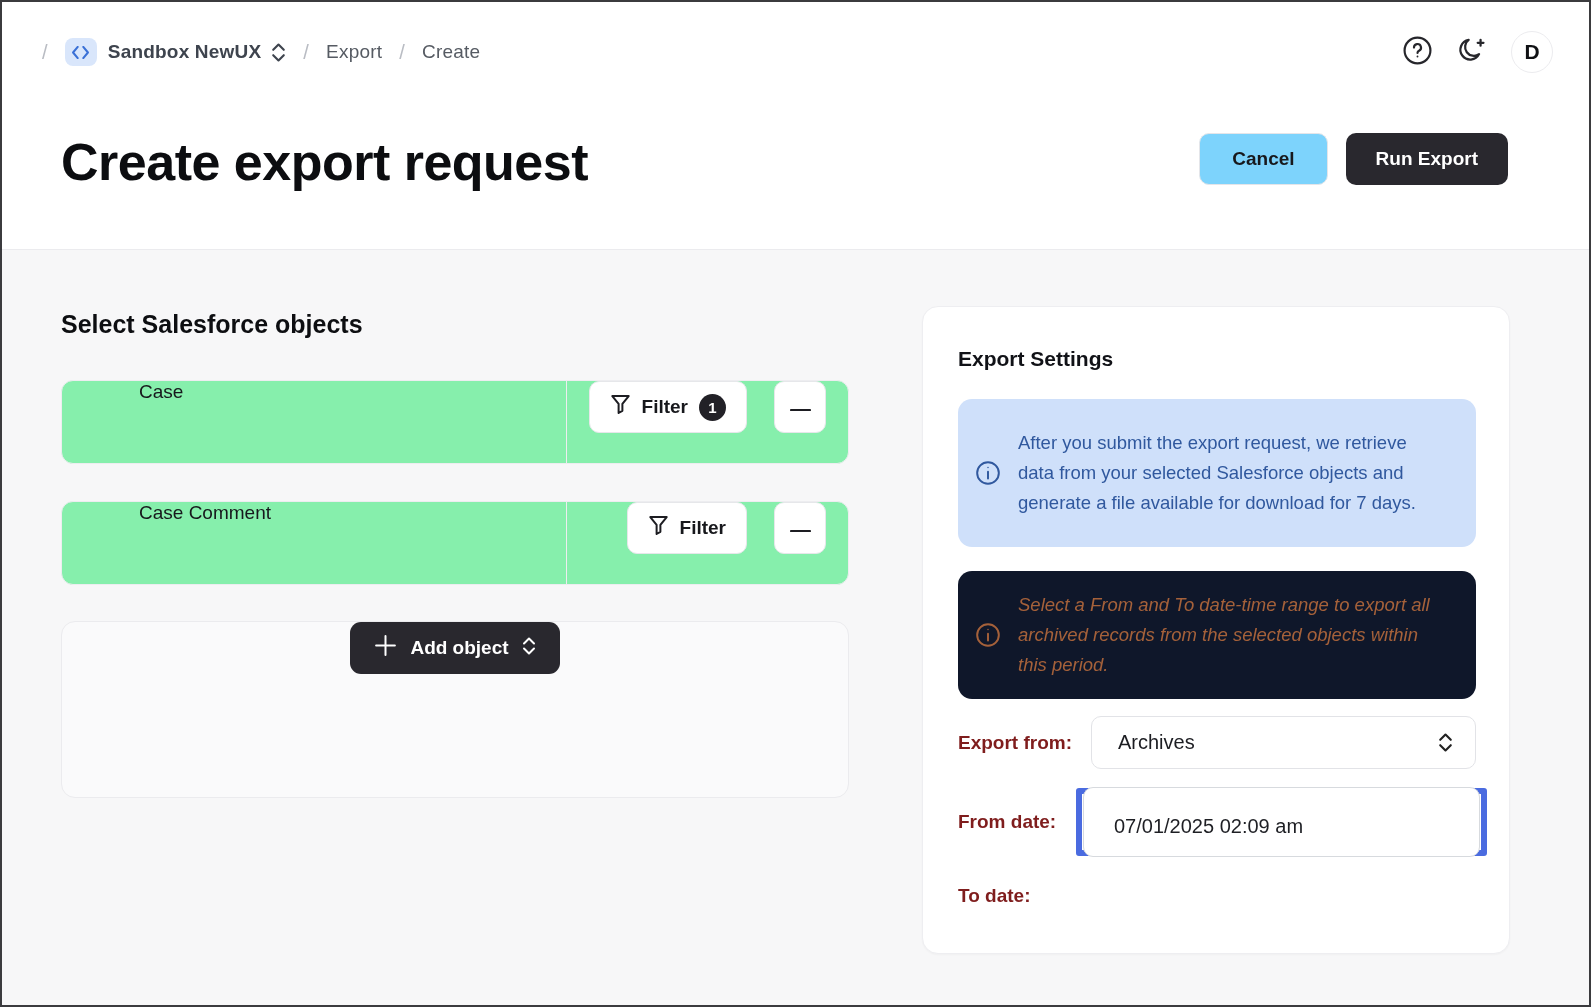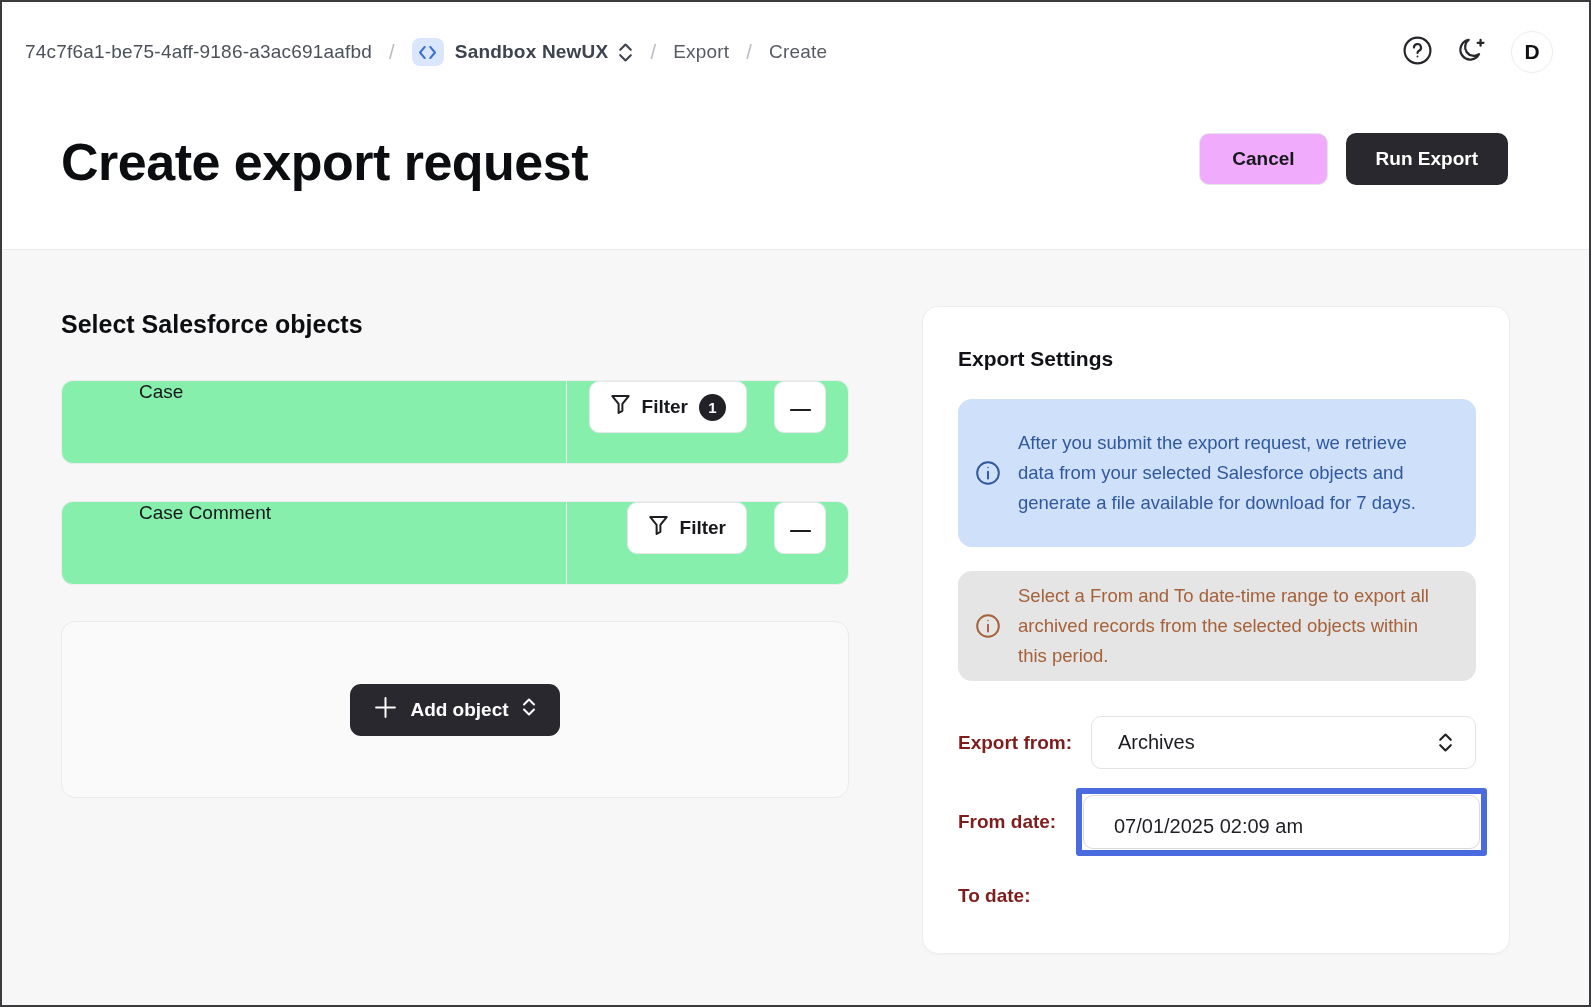--- a/index.html
+++ b/index.html
@@ -35,21 +35,21 @@
 
   
   .titlebar { position:absolute; top:100px; left:0; right:0; height:147px; background:#fff; }
   .page-title {
     position:absolute; left:59px; top:30px; font-size:52px; font-weight:700;
     letter-spacing:-.5px; color:#0c0d10;
   }
   .title-actions { position:absolute; right:81px; top:31px; display:flex; gap:18px; }
   .btn { height:52px; border-radius:10px; font-size:19px; font-weight:700; cursor:pointer;
          font-family:"Liberation Sans", sans-serif; display:flex; align-items:center; }
-  .btn-secondary { background:#f0abfc; border:1px solid #e4e5e9; color:#17181c; padding:0 32px; }
+  .btn-secondary { background:#7dd3fc; border:1px solid #e4e5e9; color:#17181c; padding:0 32px; }
   .btn-primary  { background:#29282e; border:none; color:#fff; padding:0 30px; }
 
   
   .main {
     position:absolute; top:247px; left:0; right:0; bottom:0;
     background:#f7f7f8; border-top:1px solid #ebebee;
   }
   .section-heading {
     position:absolute; left:59px; top:60px; font-size:25px; font-weight:700; color:#0d0e11;
   }
@@ -74,39 +74,39 @@
     font-size:15px; font-weight:700; display:flex; align-items:center; justify-content:center;
   }
   .minus-btn {
     width:52px; height:52px; border:1px solid #e6e7ea; background:#fff; border-radius:10px;
     display:flex; align-items:center; justify-content:center; cursor:pointer;
   }
 
   .add-box {
     position:absolute; left:59px; top:371px; width:788px; height:177px;
     background:#fafafb; border:1px solid #ebebee; border-radius:14px;
-    display:flex; align-items:center; justify-content:center;
+    display:flex; justify-content:center;
   }
   .add-btn {
     height:52px; background:#29282e; color:#fff; border:none; border-radius:11px;
     display:flex; align-items:center; gap:13px; padding:0 24px;
     font-size:19px; font-weight:700; cursor:pointer; font-family:"Liberation Sans", sans-serif;
   }
 
   
   .settings-card {
     position:absolute; left:920px; top:56px; width:588px; height:648px;
     background:#fff; border:1px solid #eeeef1; border-radius:16px;
     box-shadow:0 1px 2px rgba(20,20,30,.03);
   }
   .settings-heading { position:absolute; left:35px; top:40px; font-size:21px; font-weight:700; color:#111217; }
 
   .note { position:absolute; left:35px; width:518px; border-radius:14px; display:flex; align-items:center; }
   .note-info    { top:92px;  height:148px; background:#cfe0fa; color:#30589e; }
-  .note-warning { top:264px; height:110px; background:#e5e5e5; color:#a5613a; }
+  .note-warning { top:264px; height:128px; background:#0f172a; color:#a5613a;font-style:italic; }
   .note-icon { flex:0 0 60px; display:flex; justify-content:center; }
   .note-text { width:432px; font-size:18.5px; line-height:30px; padding-right:16px; }
 
   .field-label { position:absolute; left:35px; font-size:19px; font-weight:700; color:#7f1d1d; }
   .lbl-export-from { top:728px; } .lbl-from-date { top:504px; } .lbl-to-date { top:578px; }
   .settings-card .lbl-export-from { top:425px; }
 
   .select-box {
     position:absolute; left:168px; top:409px; width:385px; height:53px;
     background:#fff; border:1px solid #e2e3e7; border-radius:10px;
@@ -115,33 +115,32 @@
   }
   .select-box .chev { margin-left:auto; color:#222; display:flex; }
 
   .annot {
     position:absolute; left:153px; width:411px; height:68px;
     border:6px solid #4a6be0; border-radius:3px;
     display:flex; align-items:center; justify-content:center;
   }
   .annot-from { top:481px; } .annot-to { top:555px; }
   .date-input {
-    width:397px; height:54px; background:#fff; border:1px solid #d7dade; border-radius:10px;
+    width:397px; height:70px; background:#fff; border:1px solid #d7dade; border-radius:10px;
     font-size:20px; color:#1e1f24; padding:8px 0 0 30px;
     font-family:"Liberation Sans", sans-serif;
   }
 </style>
 </head>
 <body>
 
 <div id="app">
 
   <header class="topbar">
     <nav class="breadcrumb">
-      <span>74c7f6a1-be75-4aff-9186-a3ac691aafbd</span>
       <span class="crumb-sep">/</span>
       <span class="env-badge">
         <svg width="17" height="13" viewBox="0 0 18 14" fill="none" stroke="#3a70d6" stroke-width="2.2" stroke-linecap="round" stroke-linejoin="round">
             <path d="M6 1 1 7l5 6"></path>
             <path d="M12 1l5 6-5 6"></path>
           </svg>
       </span>
       <span class="env-label">Sandbox NewUX</span>
       <span class="crumb-chevrons">
         <svg width="15" height="19" viewBox="0 0 14 18" fill="none" stroke="currentColor" stroke-width="2" stroke-linecap="round" stroke-linejoin="round">

